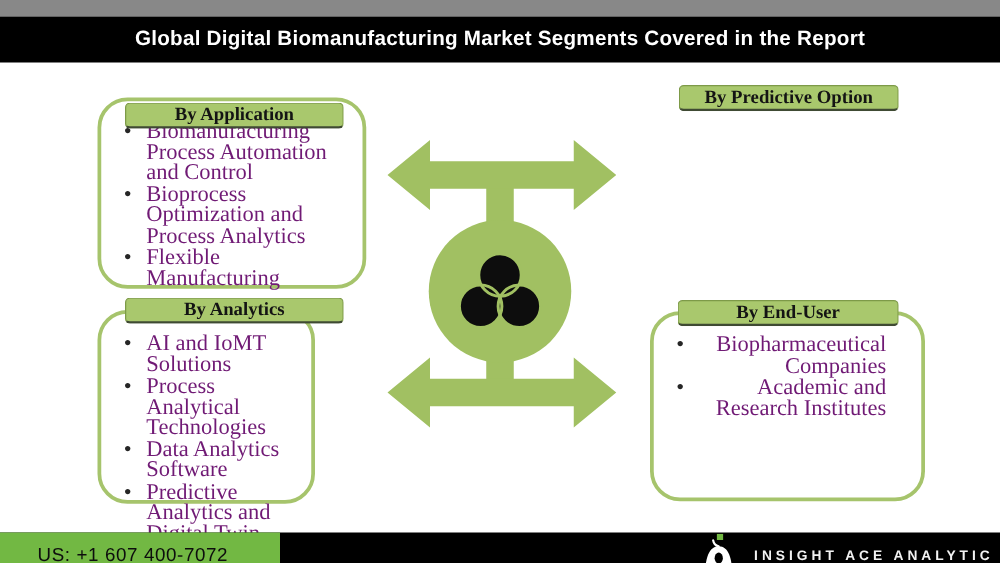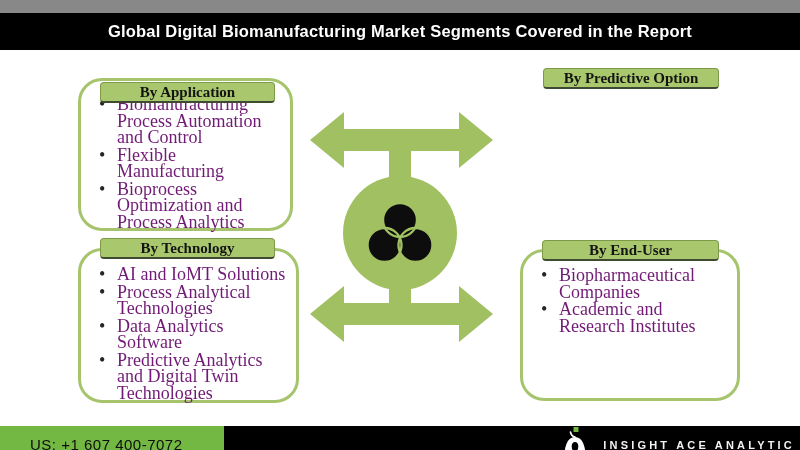--- a/index.html
+++ b/index.html
@@ -30,25 +30,25 @@
   .box ul{margin:0;padding:15px 8px 0 12px;list-style:none;}
   .box li{
     position:relative;padding-left:24px;margin:0 0 1px 0;
     font-family:"Liberation Serif",serif;font-size:18px;line-height:16.5px;color:#701a75;
   }
   .box li::before{content:"\2022";position:absolute;left:6px;top:0;color:#262626;}
   .box-app    {left:78px; top:65px; width:215px;height:153px;}
   .hdr-app    {left:100px;top:69px; width:173px;}
   .box-deploy {left:520px;top:65px; width:220px;height:153px;}
   .hdr-deploy {left:543px;top:55px; width:174px;}
-  .box-tech   {left:78px; top:235px;width:221px;height:155px;}
+  .box-tech   {left:78px; top:235px;width:174px;height:155px;}
   .hdr-tech   {left:100px;top:225px;width:173px;}
   .box-end    {left:520px;top:236px;width:220px;height:152px;}
   .hdr-end    {left:542px;top:227px;width:175px;}
-  .box-end ul{padding-right:40px;}
+  .box-end ul{padding-right:28px;text-align:right;}
   
   .center-graphic{position:absolute;left:300px;top:95px;width:200px;height:250px;}
   
   .footer{position:absolute;left:0;top:413px;width:800px;height:37px;background:#000000;}
   .phone-block{
     position:absolute;left:0;top:0;width:224px;height:37px;background:#72b843;
     display:flex;align-items:center;box-sizing:border-box;padding-left:30px;
   }
   .phone-block span{
     font-family:"Liberation Sans",sans-serif;font-weight:normal;font-size:15px;color:#0d0d0d;
@@ -68,28 +68,28 @@
 <div class="stage">
 
   <div class="titlebar">
     <h1>Global Digital Biomanufacturing Market Segments Covered in the Report</h1>
   </div>
 
   <div class="box-header hdr-app">By Application</div>
   <div class="box box-app">
     <ul>
         <li>Biomanufacturing Process Automation and Control</li>
+        <li>Bioprocess Optimization and Process Analytics</li>
         <li>Flexible Manufacturing</li>
-        <li>Bioprocess Optimization and Process Analytics</li>
       </ul>
   </div>
 
   <div class="box-header hdr-deploy">By Predictive Option</div>
 
-  <div class="box-header hdr-tech">By Technology</div>
+  <div class="box-header hdr-tech">By Analytics</div>
   <div class="box box-tech">
     <ul>
         <li>AI and IoMT Solutions</li>
         <li>Process Analytical Technologies</li>
         <li>Data Analytics Software</li>
         <li>Predictive Analytics and Digital Twin Technologies</li>
       </ul>
   </div>
 
   <div class="box-header hdr-end">By End-User</div>

